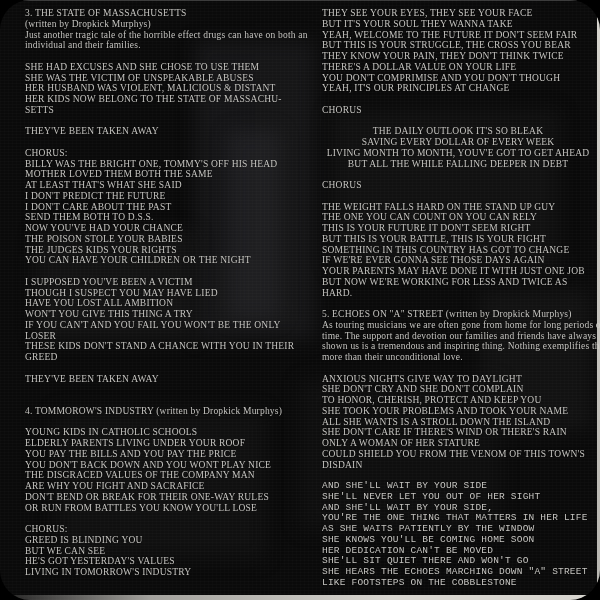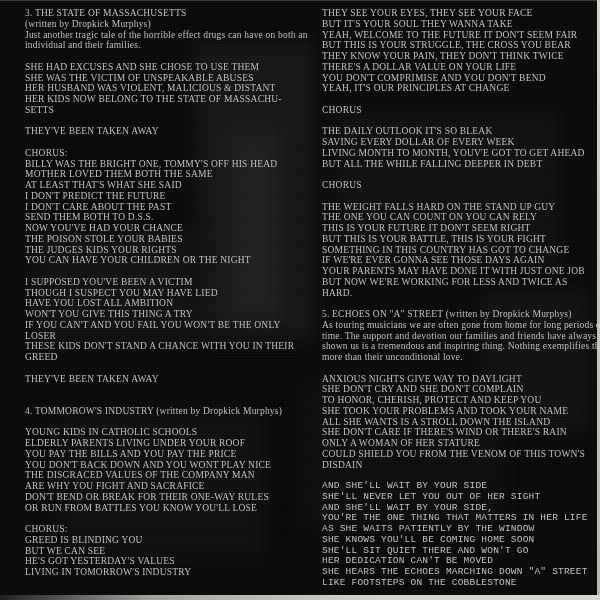--- a/index.html
+++ b/index.html
@@ -3,20 +3,21 @@
 <meta charset="utf-8">
 <title>Liner Notes</title>
 <style>
   html,body{margin:0;padding:0;background:#000;}
   #page{
     position:relative;
     width:600px;height:600px;
     background:#0a0a0a;
     overflow:hidden;
     font-family:"Liberation Serif","DejaVu Serif",serif;
+    border-radius:30px;
   }
   
   .bg{position:absolute;filter:blur(9px);pointer-events:none;}
   .bg-door{left:195px;top:40px;width:120px;height:300px;background:#1a1a1c;opacity:.75;}
   .bg-door-bar{left:228px;top:130px;width:52px;height:190px;background:#232326;opacity:.7;}
   .bg-photo-a{left:35px;top:230px;width:160px;height:110px;background:#161616;opacity:.8;}
   .bg-photo-b{left:330px;top:110px;width:230px;height:160px;background:#131313;opacity:.8;}
   .bg-photo-c{left:55px;top:410px;width:210px;height:150px;background:#121212;opacity:.8;}
   .bg-photo-d{left:480px;top:290px;width:110px;height:140px;background:#151515;opacity:.8;}
   .bg-photo-e{left:300px;top:380px;width:200px;height:150px;background:#101010;opacity:.8;}
@@ -133,27 +134,27 @@
       </div>
     </div>
   <div id="col-right" class="col">
       <div class="block" style="margin-top: 0px;">
         <div class="line">THEY SEE YOUR EYES, THEY SEE YOUR FACE</div>
         <div class="line">BUT IT'S YOUR SOUL THEY WANNA TAKE</div>
         <div class="line">YEAH, WELCOME TO THE FUTURE IT DON'T SEEM FAIR</div>
         <div class="line">BUT THIS IS YOUR STRUGGLE, THE CROSS YOU BEAR</div>
         <div class="line">THEY KNOW YOUR PAIN, THEY DON'T THINK TWICE</div>
         <div class="line">THERE'S A DOLLAR VALUE ON YOUR LIFE</div>
-        <div class="line">YOU DON'T COMPRIMISE AND YOU DON'T BEND</div>
+        <div class="line">YOU DON'T COMPRIMISE AND YOU DON'T THOUGH</div>
         <div class="line">YEAH, IT'S OUR PRINCIPLES AT CHANGE</div>
       </div>
       <div class="block" style="margin-top: 10.75px;">
         <div class="line">CHORUS</div>
       </div>
-      <div class="block" style="margin-top: 10.75px;">
+      <div class="block" style="margin-top: 10.75px; text-align: center;">
         <div class="line">THE DAILY OUTLOOK IT'S SO BLEAK</div>
         <div class="line">SAVING EVERY DOLLAR OF EVERY WEEK</div>
         <div class="line">LIVING MONTH TO MONTH, YOUV'E GOT TO GET AHEAD</div>
         <div class="line">BUT ALL THE WHILE FALLING DEEPER IN DEBT</div>
       </div>
       <div class="block" style="margin-top: 10.75px;">
         <div class="line">CHORUS</div>
       </div>
       <div class="block" style="margin-top: 10.75px;">
         <div class="line">THE WEIGHT FALLS HARD ON THE STAND UP GUY</div>
@@ -184,22 +185,22 @@
         <div class="line">COULD SHIELD YOU FROM THE VENOM OF THIS TOWN'S</div>
         <div class="line">DISDAIN</div>
       </div>
       <div class="block" style="margin-top: 10.75px; font-family: Liberation Mono, monospace;">
         <div class="line">AND SHE'LL WAIT BY YOUR SIDE</div>
         <div class="line">SHE'LL NEVER LET YOU OUT OF HER SIGHT</div>
         <div class="line">AND SHE'LL WAIT BY YOUR SIDE,</div>
         <div class="line">YOU'RE THE ONE THING THAT MATTERS IN HER LIFE</div>
         <div class="line">AS SHE WAITS PATIENTLY BY THE WINDOW</div>
         <div class="line">SHE KNOWS YOU'LL BE COMING HOME SOON</div>
+        <div class="line">HER DEDICATION CAN'T BE MOVED</div>
         <div class="line">SHE'LL SIT QUIET THERE AND WON'T GO</div>
-        <div class="line">HER DEDICATION CAN'T BE MOVED</div>
         <div class="line">SHE HEARS THE ECHOES MARCHING DOWN "A" STREET</div>
         <div class="line">LIKE FOOTSTEPS ON THE COBBLESTONE</div>
       </div>
     </div>
 
   <div class="edge-top"></div>
   <div class="edge-right"></div>
   <div class="edge-bottom"></div>
 </div>
 

